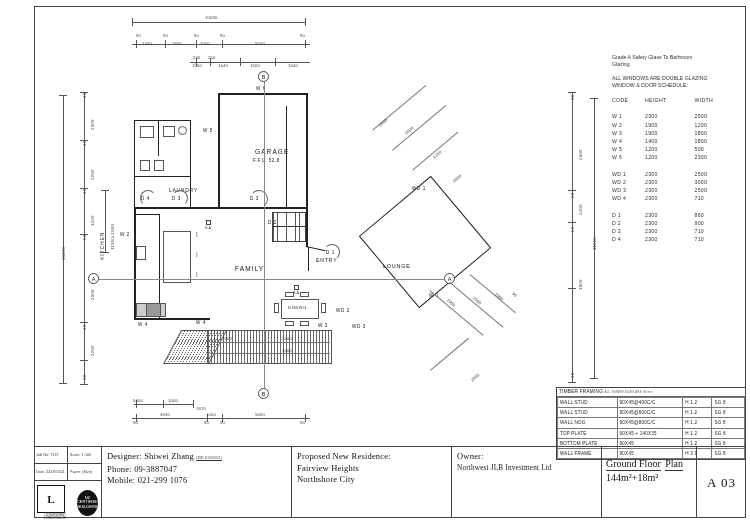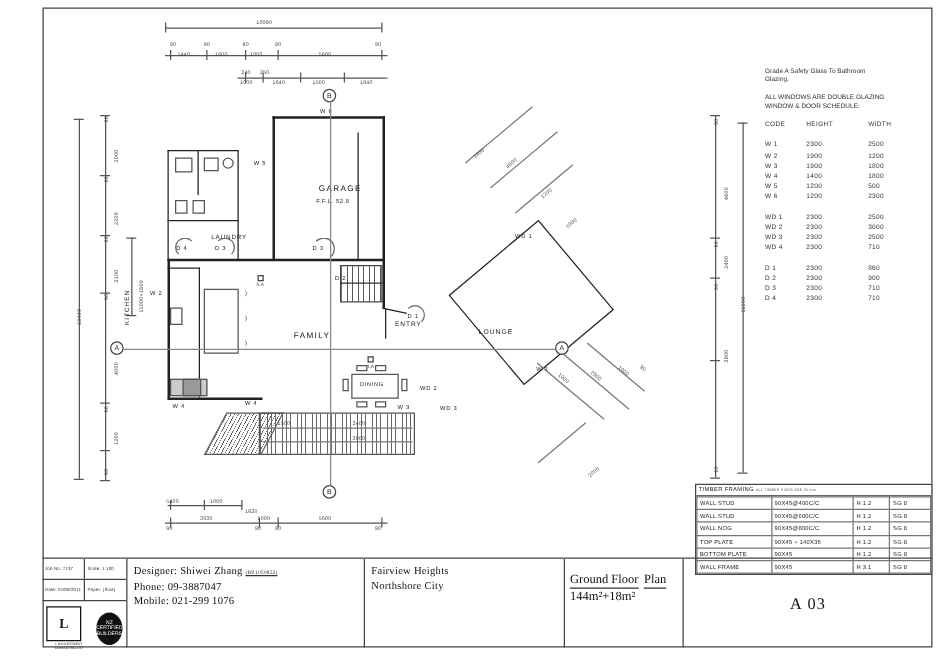--- a/index.html
+++ b/index.html
@@ -516,24 +516,29 @@
     <div class="cell tb-designer">
       <div class="hand">
         <span>Designer: Shiwei Zhang</span>
         <span class="reg">(BP.1050852)</span>
       </div>
       <div class="hand">Phone: 09-3887047</div>
       <div class="hand">Mobile: 021-299 1076</div>
     </div>
 
     <div class="cell tb-client">
+      <div class="hand">Proposed New Residence:</div>
       <div class="hand">Fairview Heights</div>
       <div class="hand">Northshore City</div>
     </div>
 
+    <div class="cell tb-owner">
+      <div class="hand">Owner:</div>
+      <div class="hand sm">Northwest JLB Investment Ltd</div>
+    </div>
 
     <div class="cell tb-sheetname">
       <div class="sheetname underline">Ground Floor</div>
       <div class="sheetname underline">Plan</div>
       <div class="sheetname">144m²+18m²</div>
     </div>
 
     <div class="tb-sheetno">
       <span class="sheetno">A 03</span>
     </div>

